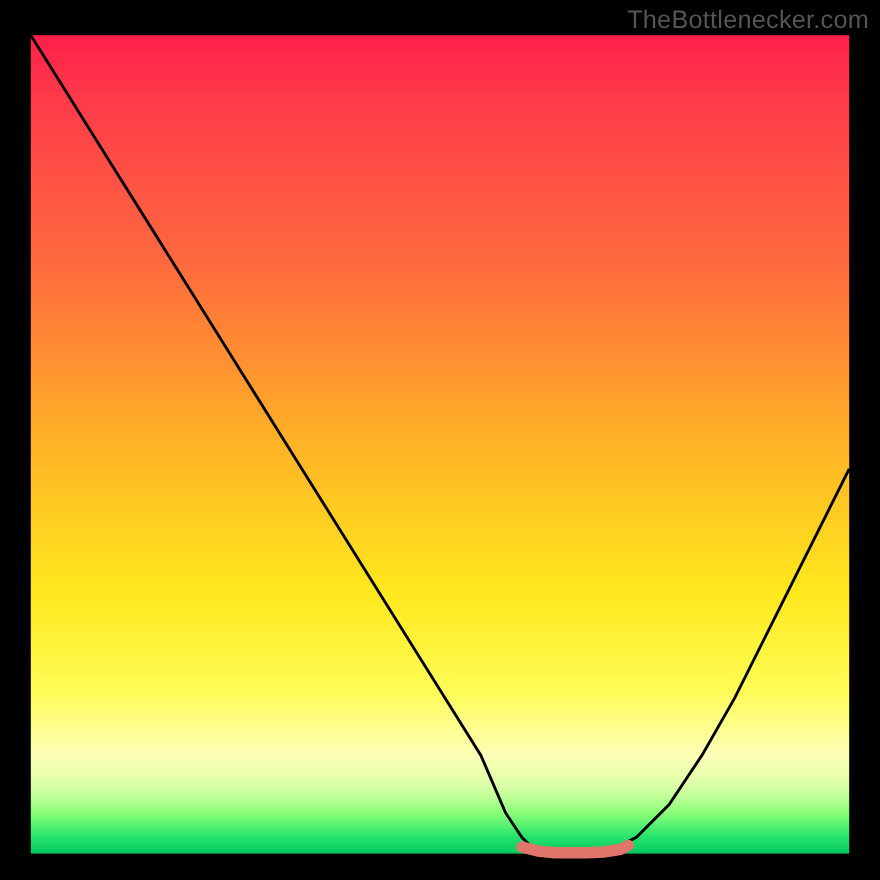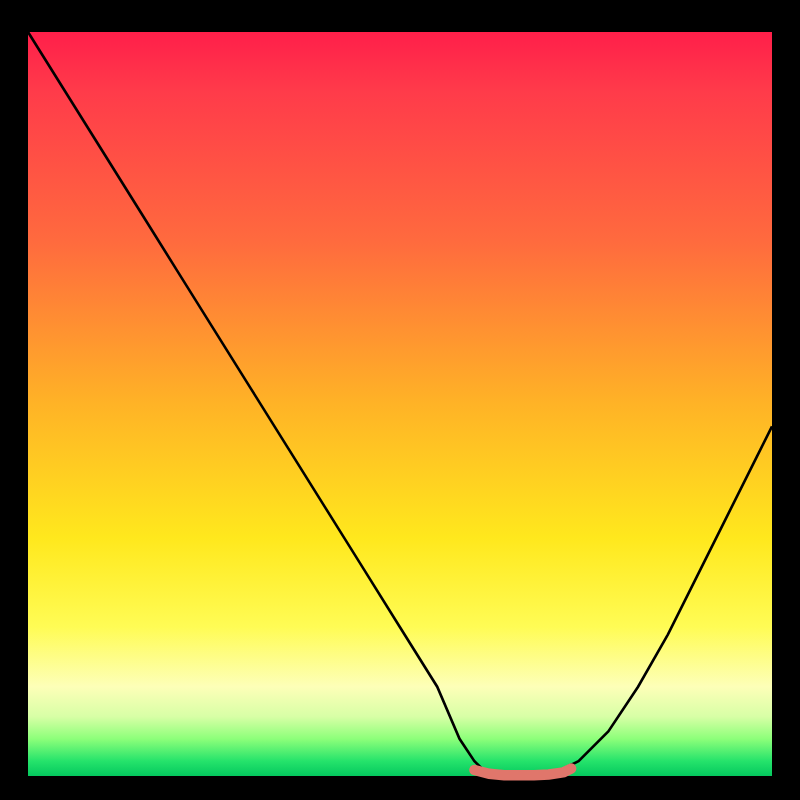--- a/index.html
+++ b/index.html
@@ -57,20 +57,21 @@
     inset: 0;
     width: 100%;
     height: 100%;
     overflow: visible;
   }
 </style>
 </head>
 <body>
 
 <div class="frame">
+  <div class="attribution">TheBottleneсker.com</div>
 
   <div class="plot-wrap">
     <div class="gradient-bg"></div>
     <svg class="curve" viewBox="0 0 100 100" preserveAspectRatio="none">
       <path id="curve-path" fill="none" stroke-width="0.35" stroke="#000000" d="M0.00 0.00 L5.00 8.00 L10.00 16.00 L15.00 24.00 L20.00 32.00 L25.00 40.00 L30.00 48.00 L35.00 56.00 L40.00 64.00 L45.00 72.00 L50.00 80.00 L55.00 88.00 L58.00 95.00 L60.00 98.00 L62.00 100.00 L66.00 100.00 L70.00 100.00 L74.00 98.00 L78.00 94.00 L82.00 88.00 L86.00 81.00 L90.00 73.00 L94.00 65.00 L98.00 57.00 L100.00 53.00"></path>
       <path id="optimal-path" fill="none" stroke-width="1.4" stroke-linecap="round" stroke="#e0766b" d="M60.00 99.20 L62.00 99.70 L64.00 99.90 L66.00 99.90 L68.00 99.90 L70.00 99.80 L72.00 99.50 L73.00 99.00"></path>
     </svg>
   </div>
 </div>
 

